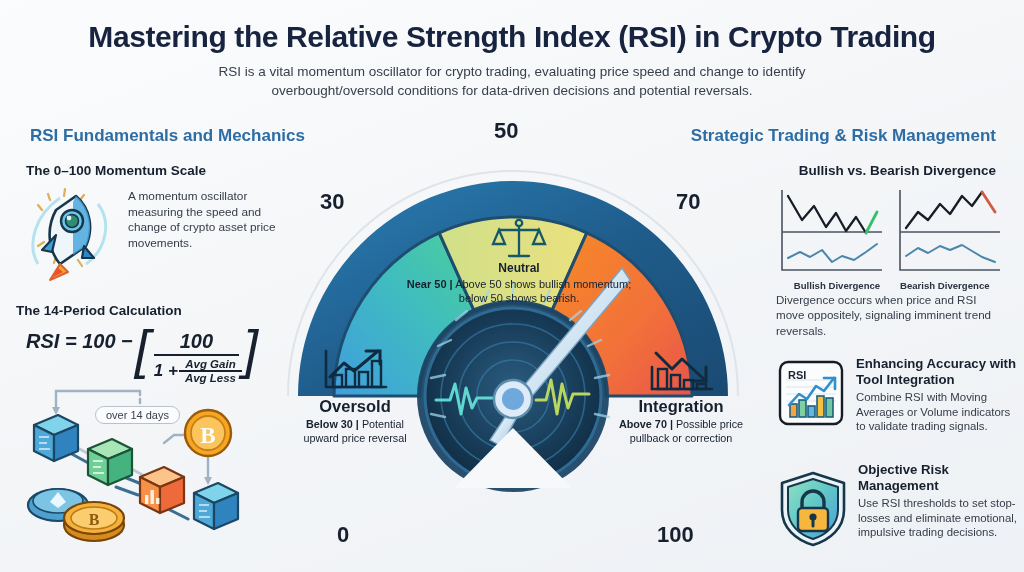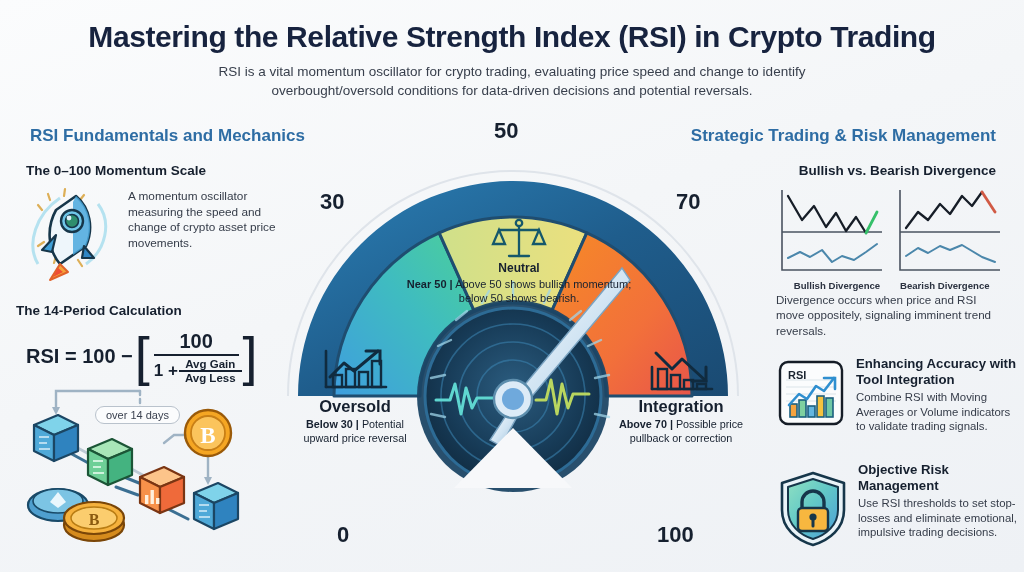--- a/index.html
+++ b/index.html
@@ -33,21 +33,21 @@
   #l1-title{position:absolute;left:26px;top:163px;}
   #l1-body{position:absolute;left:128px;top:189px;width:152px;
      font-size:11.8px;line-height:15.5px;color:#353c49;}
   #rocket{position:absolute;left:20px;top:180px;width:100px;height:105px;}
 
   #l2-title{position:absolute;left:16px;top:303px;}
   #formula{position:absolute;left:26px;top:330px;}
   #blockchain{position:absolute;left:12px;top:385px;width:290px;height:180px;}
 
   
-  .frm{display:flex;align-items:center;font-size:20px;font-weight:bold;color:#16202f;}
+  .frm{display:flex;font-size:20px;font-weight:bold;color:#16202f;font-style:italic;}
   .frm .brk{font-size:54px;font-weight:300;line-height:0.72;color:#16202f;margin:0 2px;}
   .frac{display:inline-flex;flex-direction:column;align-items:center;margin:0 2px;}
   .frac .num{font-size:20px;font-weight:bold;padding:0 10px 1px;}
   .frac .bar{height:2px;background:#16202f;width:100%;}
   .den{display:flex;align-items:center;font-size:17px;font-weight:bold;padding-top:2px;}
   .minifrac{display:inline-flex;flex-direction:column;align-items:center;margin-left:4px;}
   .minifrac span{font-size:11.5px;font-weight:bold;padding:0 3px;}
   .minifrac .bar2{height:1.6px;background:#16202f;width:100%;}
   .pill{position:absolute;left:95px;top:406px;
      border:1.4px solid #b9c2cc;border-radius:11px;background:#fbfcfd;

